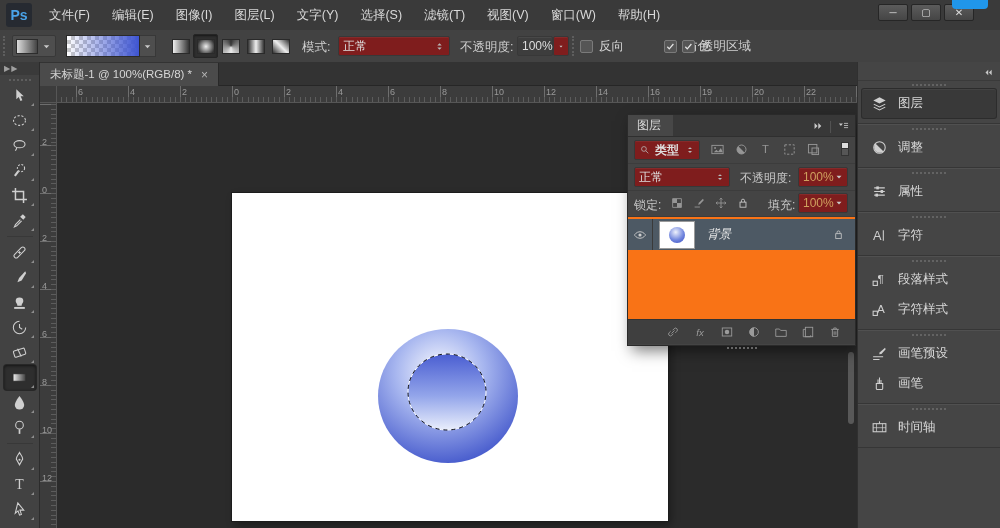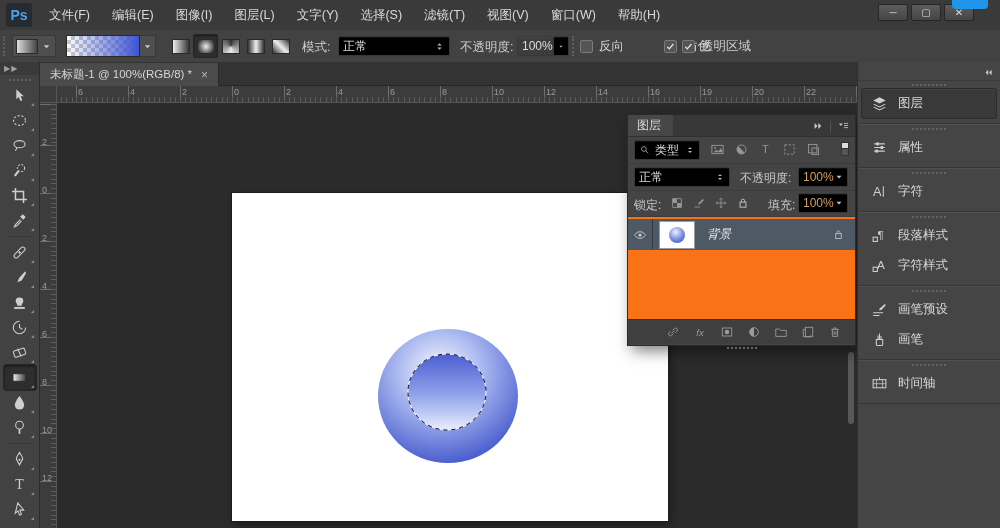--- a/index.html
+++ b/index.html
@@ -33,21 +33,21 @@
       linear-gradient(45deg,#c9c9c9 25%,transparent 25%,transparent 75%,#c9c9c9 75%),
       linear-gradient(45deg,#c9c9c9 25%,transparent 25%,transparent 75%,#c9c9c9 75%);
     background-size:100% 100%,8px 8px,8px 8px;background-position:0 0,0 0,4px 4px;}
   .grad-caret{width:16px;height:22px;background:#4e4e4e;border:1px solid #383838;border-left:none;
               display:flex;align-items:center;justify-content:center;box-sizing:border-box;}
   .gtype{position:absolute;top:4px;width:25px;height:24px;border:1px solid transparent;border-radius:2px;
          display:flex;align-items:center;justify-content:center;box-sizing:border-box;}
   .gtype .sw{width:16px;height:13px;border:1px solid #2a2a2a;}
   .gtype.sel{background:#2f2f2f;border-color:#252525;box-shadow:inset 0 1px 2px rgba(0,0,0,.5);}
   .opt-label{position:absolute;top:9px;color:#cfcfcf;font-size:12.5px;}
-  .combo{background:#000000;border:1px solid #383838;border-radius:2px;height:20px;box-sizing:border-box;
+  .combo{background:#7f1d1d;border:1px solid #383838;border-radius:2px;height:20px;box-sizing:border-box;
          display:flex;align-items:center;padding:0 4px;color:#dedede;font-size:12px;
          box-shadow:inset 0 1px 0 rgba(255,255,255,.06);}
   .cb{width:13px;height:13px;background:#555;border:1px solid #7a7a7a;border-radius:2px;display:inline-flex;
       align-items:center;justify-content:center;font-size:10px;color:#eee;box-sizing:border-box;}
   .cbrow{position:absolute;top:8px;display:flex;align-items:center;gap:6px;color:#d2d2d2;font-size:12.5px;}
 
   
   .tabstrip{position:absolute;top:62px;left:40px;width:817px;height:24px;background:#333333;border-bottom:1px solid #262626;box-sizing:border-box;}
   .doctab{position:absolute;left:0;top:1px;height:23px;background:#4b4b4b;border-right:1px solid #292929;
           display:flex;align-items:center;padding:0 10px;color:#d6d6d6;font-size:11.5px;gap:9px;}
@@ -396,21 +396,21 @@
         <span style="color:#555">|</span>
         <span id="lp-menu">
             <svg viewBox="0 0 16 16" width="13" height="13">
               <path d="M2.4 5.6l2.4 3 2.4-3z" fill="#c9c9c9"></path>
               <path d="M8.6 5.4h5M8.6 8h5M8.6 10.6h5" stroke="#c9c9c9"></path>
             </svg>
           </span>
       </div>
     </div>
     <div class="lp-row">
-      <div class="combo lp-combo" style="left:6px;width:66px;">
+      <div class="combo lp-combo" style="left:6px;width:66px;font-weight:bold;">
         <span id="lp-search">
             <svg viewBox="0 0 16 16" width="12" height="12">
               <circle cx="6.6" cy="6.6" r="3.2" fill="none" stroke="#bbb"></circle>
               <path d="M9 9l3.4 3.4" stroke="#bbb"></path>
             </svg>
           </span>
         <span style="margin-left:4px">类型</span>
         <span style="margin-left:auto" id="lp-spin1">
             <svg viewBox="0 0 16 16" width="10" height="10">
               <path d="M4.8 6.4l3.2-3 3.2 3zM4.8 9.6l3.2 3 3.2-3z" fill="#b9b9b9"></path>
@@ -588,20 +588,32 @@
         <div class="dgroup">
           <div class="dgrip"></div>
           <div class="dbtn active">
             <span class="dicon">
               <svg viewBox="0 0 16 16" width="17" height="17">
                 <path d="M8 2.2l5.8 2.9L8 8 2.2 5.1z" fill="#cfcfcf"></path>
                 <path d="M2.6 8.6L8 11.3l5.4-2.7M2.6 11.4L8 14.1l5.4-2.7" fill="none" stroke="#cfcfcf"></path>
               </svg>
             </span>
             <span>图层</span>
+          </div>
+        </div>
+        <div class="dgroup">
+          <div class="dgrip"></div>
+          <div class="dbtn">
+            <span class="dicon">
+              <svg viewBox="0 0 16 16" width="17" height="17">
+                <circle cx="8" cy="8" r="5.4" fill="none" stroke="#cfcfcf"></circle>
+                <path d="M4.2 4.2l7.6 7.6A5.4 5.4 0 014.2 4.2z" fill="#cfcfcf"></path>
+              </svg>
+            </span>
+            <span>调整</span>
           </div>
         </div>
         <div class="dgroup">
           <div class="dgrip"></div>
           <div class="dbtn">
             <span class="dicon">
               <svg viewBox="0 0 16 16" width="17" height="17">
                 <path d="M3 4.6h10M3 8h10M3 11.4h10" stroke="#cfcfcf"></path>
                 <rect x="5" y="3.2" width="2.4" height="2.8" fill="#cfcfcf"></rect>
                 <rect x="9" y="6.6" width="2.4" height="2.8" fill="#cfcfcf"></rect>

